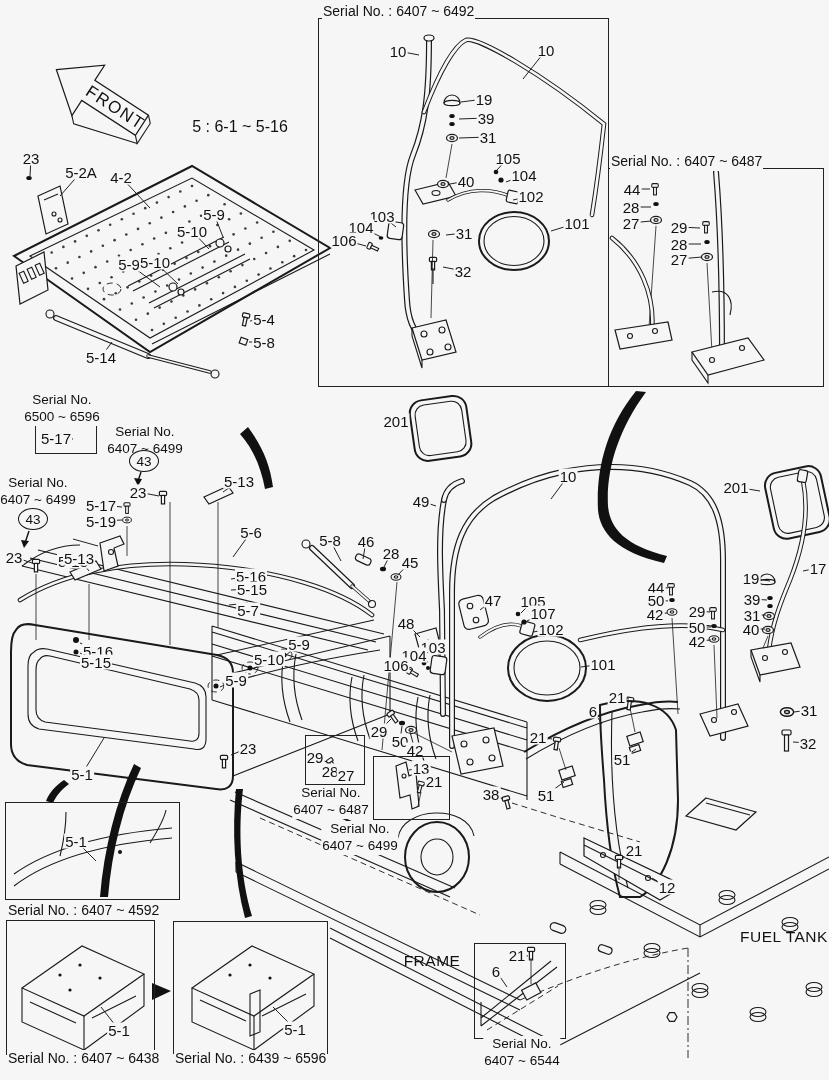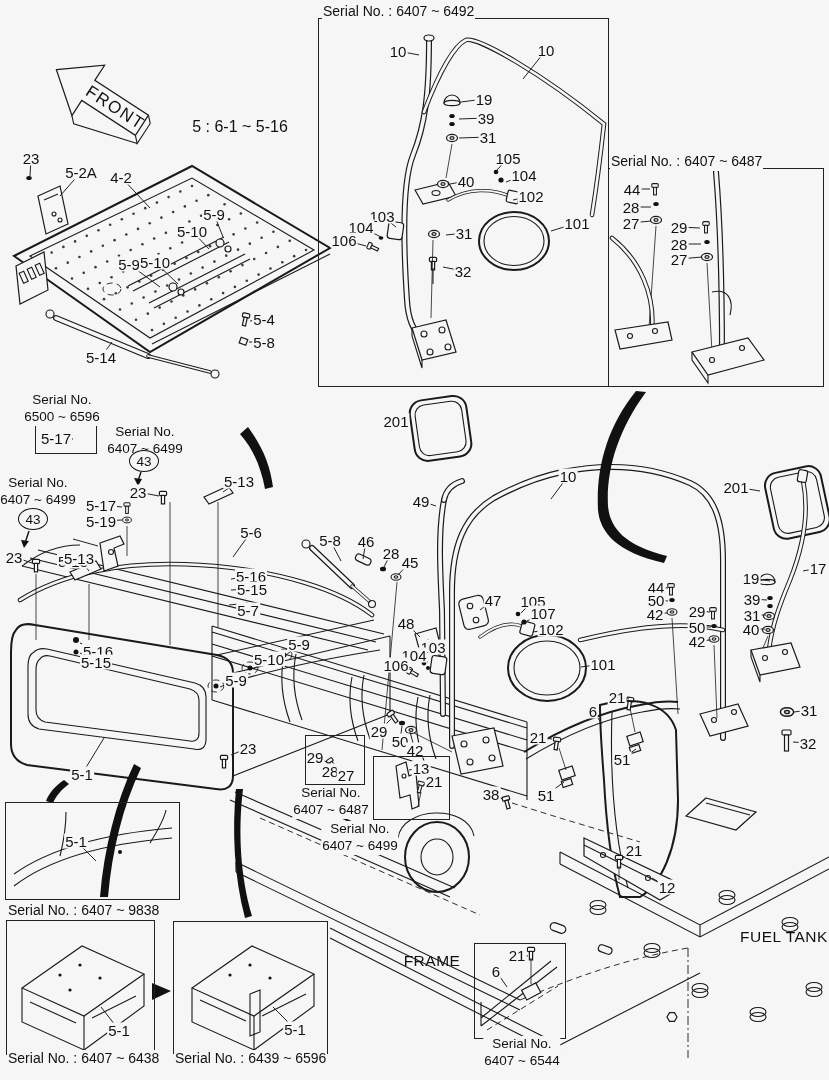--- a/index.html
+++ b/index.html
@@ -740,21 +740,21 @@
       <div class="cap center" style="top: 424px; left: 145px;">Serial No.
 6407 ~ 6499</div>
       <div class="cap center" style="top: 475px; left: 38px;">Serial No.
 6407 ~ 6499</div>
       <div class="cap center" style="top: 785px; left: 331px;">Serial No.
 6407 ~ 6487</div>
       <div class="cap center" style="top: 821px; left: 360px;">Serial No.
 6407 ~ 6499</div>
       <div class="cap center" style="top: 1036px; left: 522px;">Serial No.
 6407 ~ 6544</div>
-      <div class="cap" style="top: 902px; left: 7px;">Serial No. : 6407 ~ 9838</div>
+      <div class="cap" style="top: 902px; left: 7px;">Serial No. : 6407 ~ 4592</div>
       <div class="cap" style="top: 1050px; left: 7px;">Serial No. : 6407 ~ 6438</div>
       <div class="cap" style="top: 1050px; left: 174px;">Serial No. : 6439 ~ 6596</div>
       <div class="circ" style="left: 144px; top: 461px;">43</div>
       <div class="circ" style="left: 33px; top: 519px;">43</div>
     </div>
 
   <span id="front-label">FRONT</span>
   <span id="note">5 : 6-1 ~ 5-16</span>
   <span id="frame-label" class="region">FRAME</span>
   <span id="fueltank-label" class="region">FUEL TANK</span>

